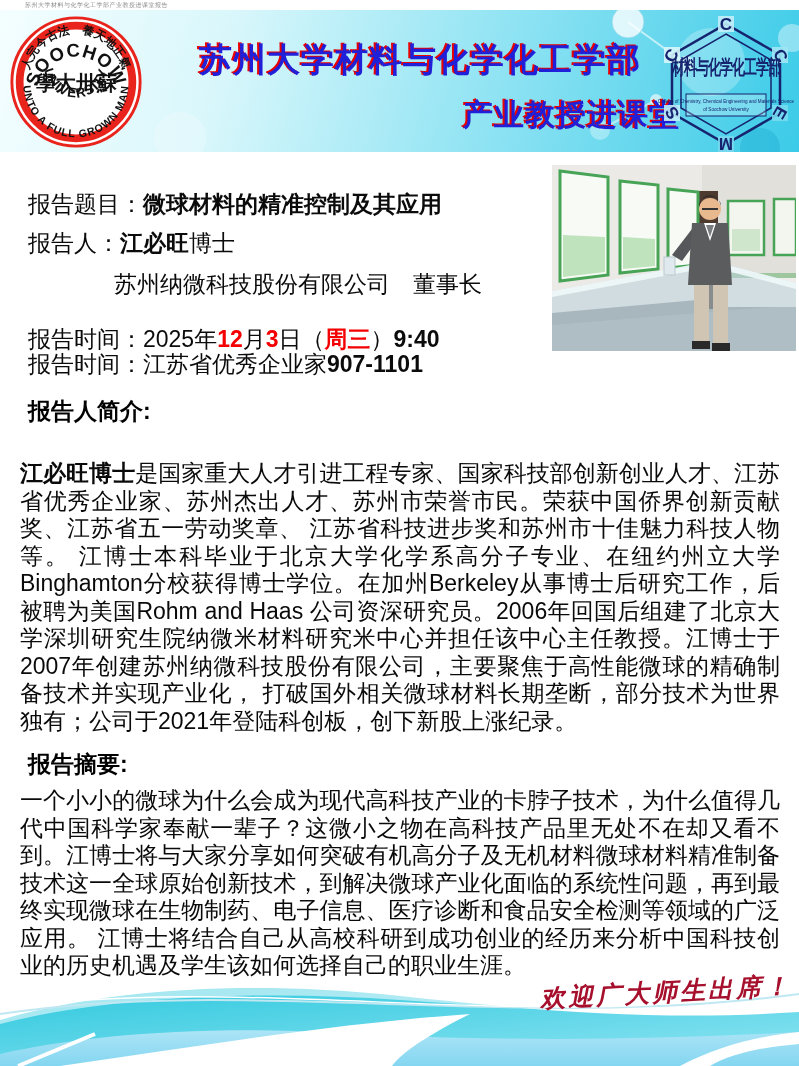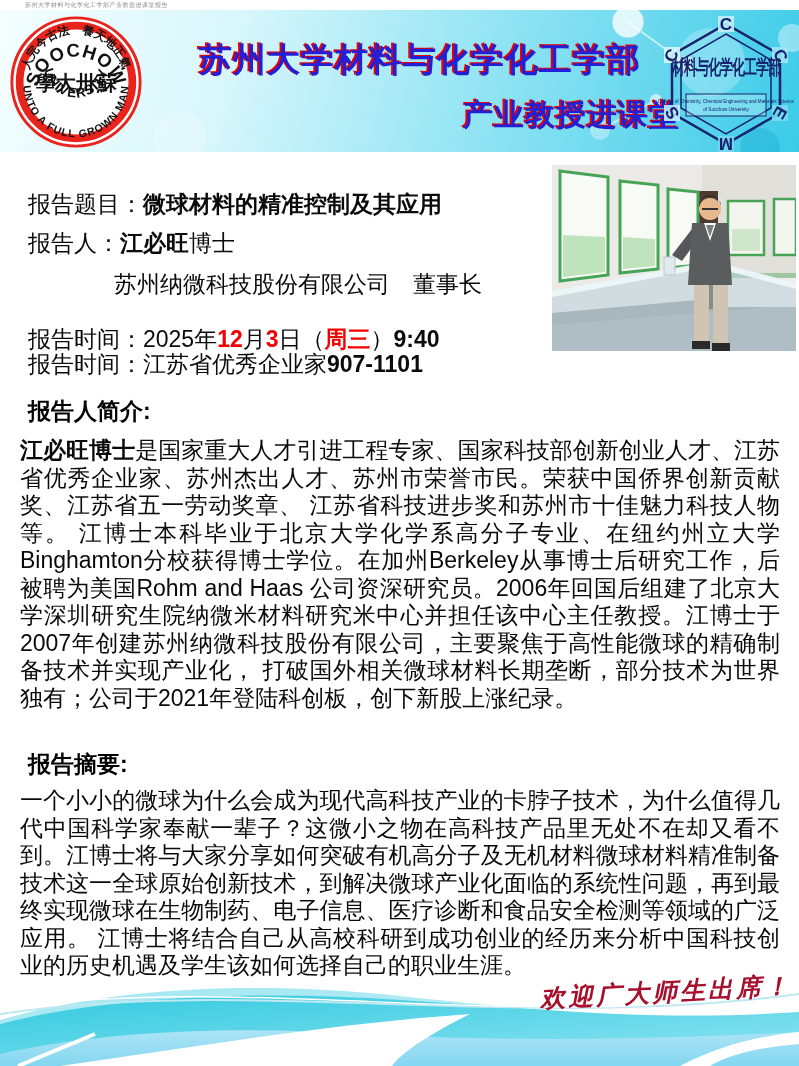--- a/index.html
+++ b/index.html
@@ -25,21 +25,21 @@
   .b{font-weight:bold;}
   .red{color:#f40000;font-weight:bold;}
   .deg{margin-left:0;text-align:center;}
 
   .photo{position:absolute;left:552px;top:165px;width:244px;height:186px;}
 
   .sec-heading{position:absolute;left:28px;font-size:23px;font-weight:bold;color:#000;}
   .h-bio{top:396px;text-align:center;} .h-abs{top:749px;}
   .para{position:absolute;left:20px;width:760px;font-size:23px;line-height:27.5px;
         text-align:justify;color:#0a0a0a;}
-  .p-bio{top:437px;} .p-abs{top:787px;}
+  .p-bio{top:460px;} .p-abs{top:787px;}
 
   .welcome{position:absolute;left:522px;top:976px;width:270px;text-align:right;z-index:3;
            font-size:25px;font-weight:bold;font-style:italic;color:#a6102d;letter-spacing:3px;
            transform:rotate(-3deg);}
   .footer-waves{position:absolute;left:0;top:974px;width:799px;height:92px;z-index:1;}
 
   svg text{font-family:"Liberation Sans",sans-serif;}
   .seal-arc{font-size:12px;font-weight:bold;fill:#111;}
   .seal-arc-b{font-size:11px;font-weight:bold;fill:#111;letter-spacing:1px;}
   .seal-en{font-size:19px;font-weight:bold;fill:#111;letter-spacing:1px;}

